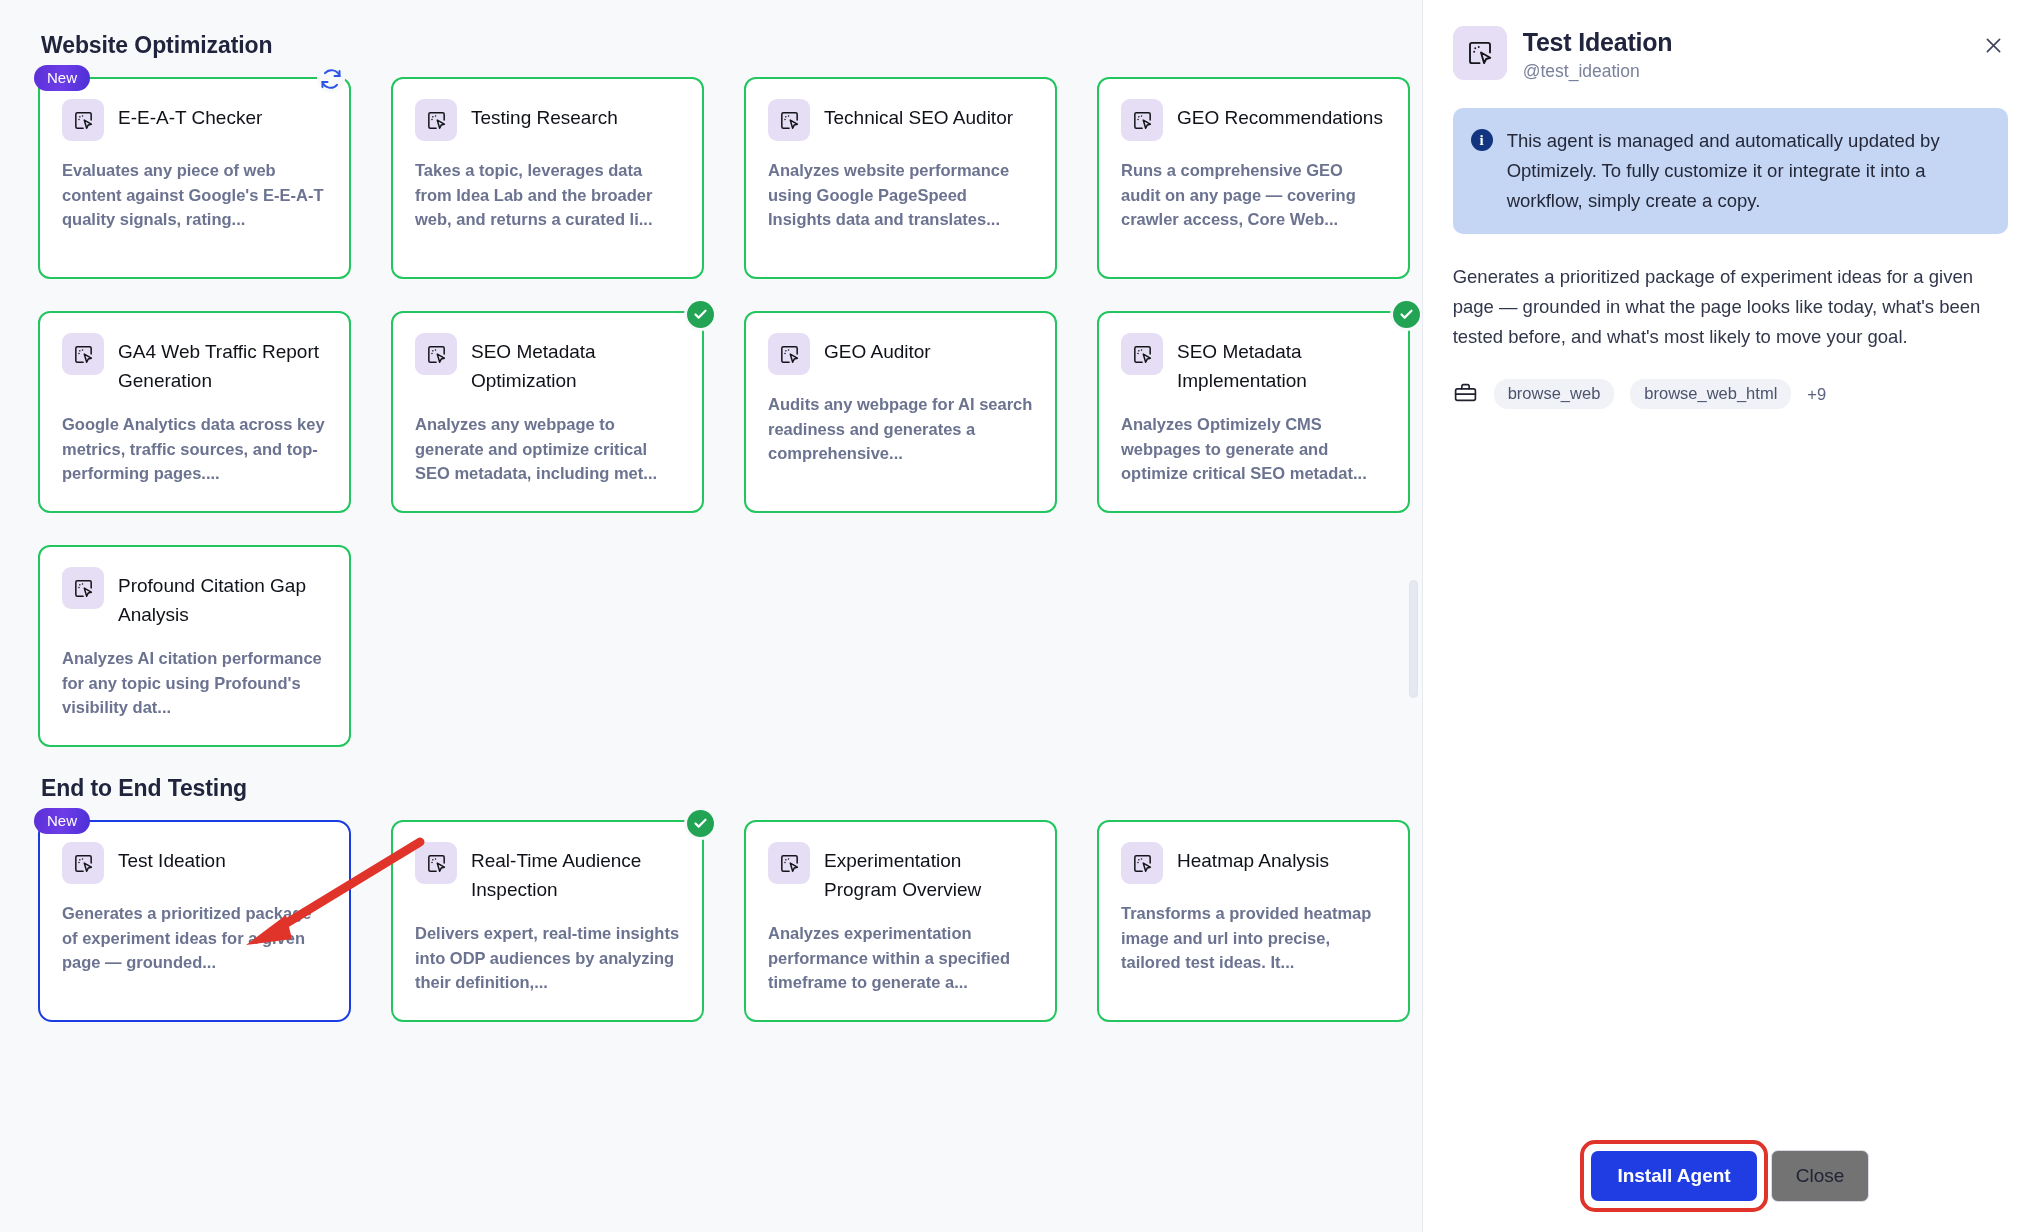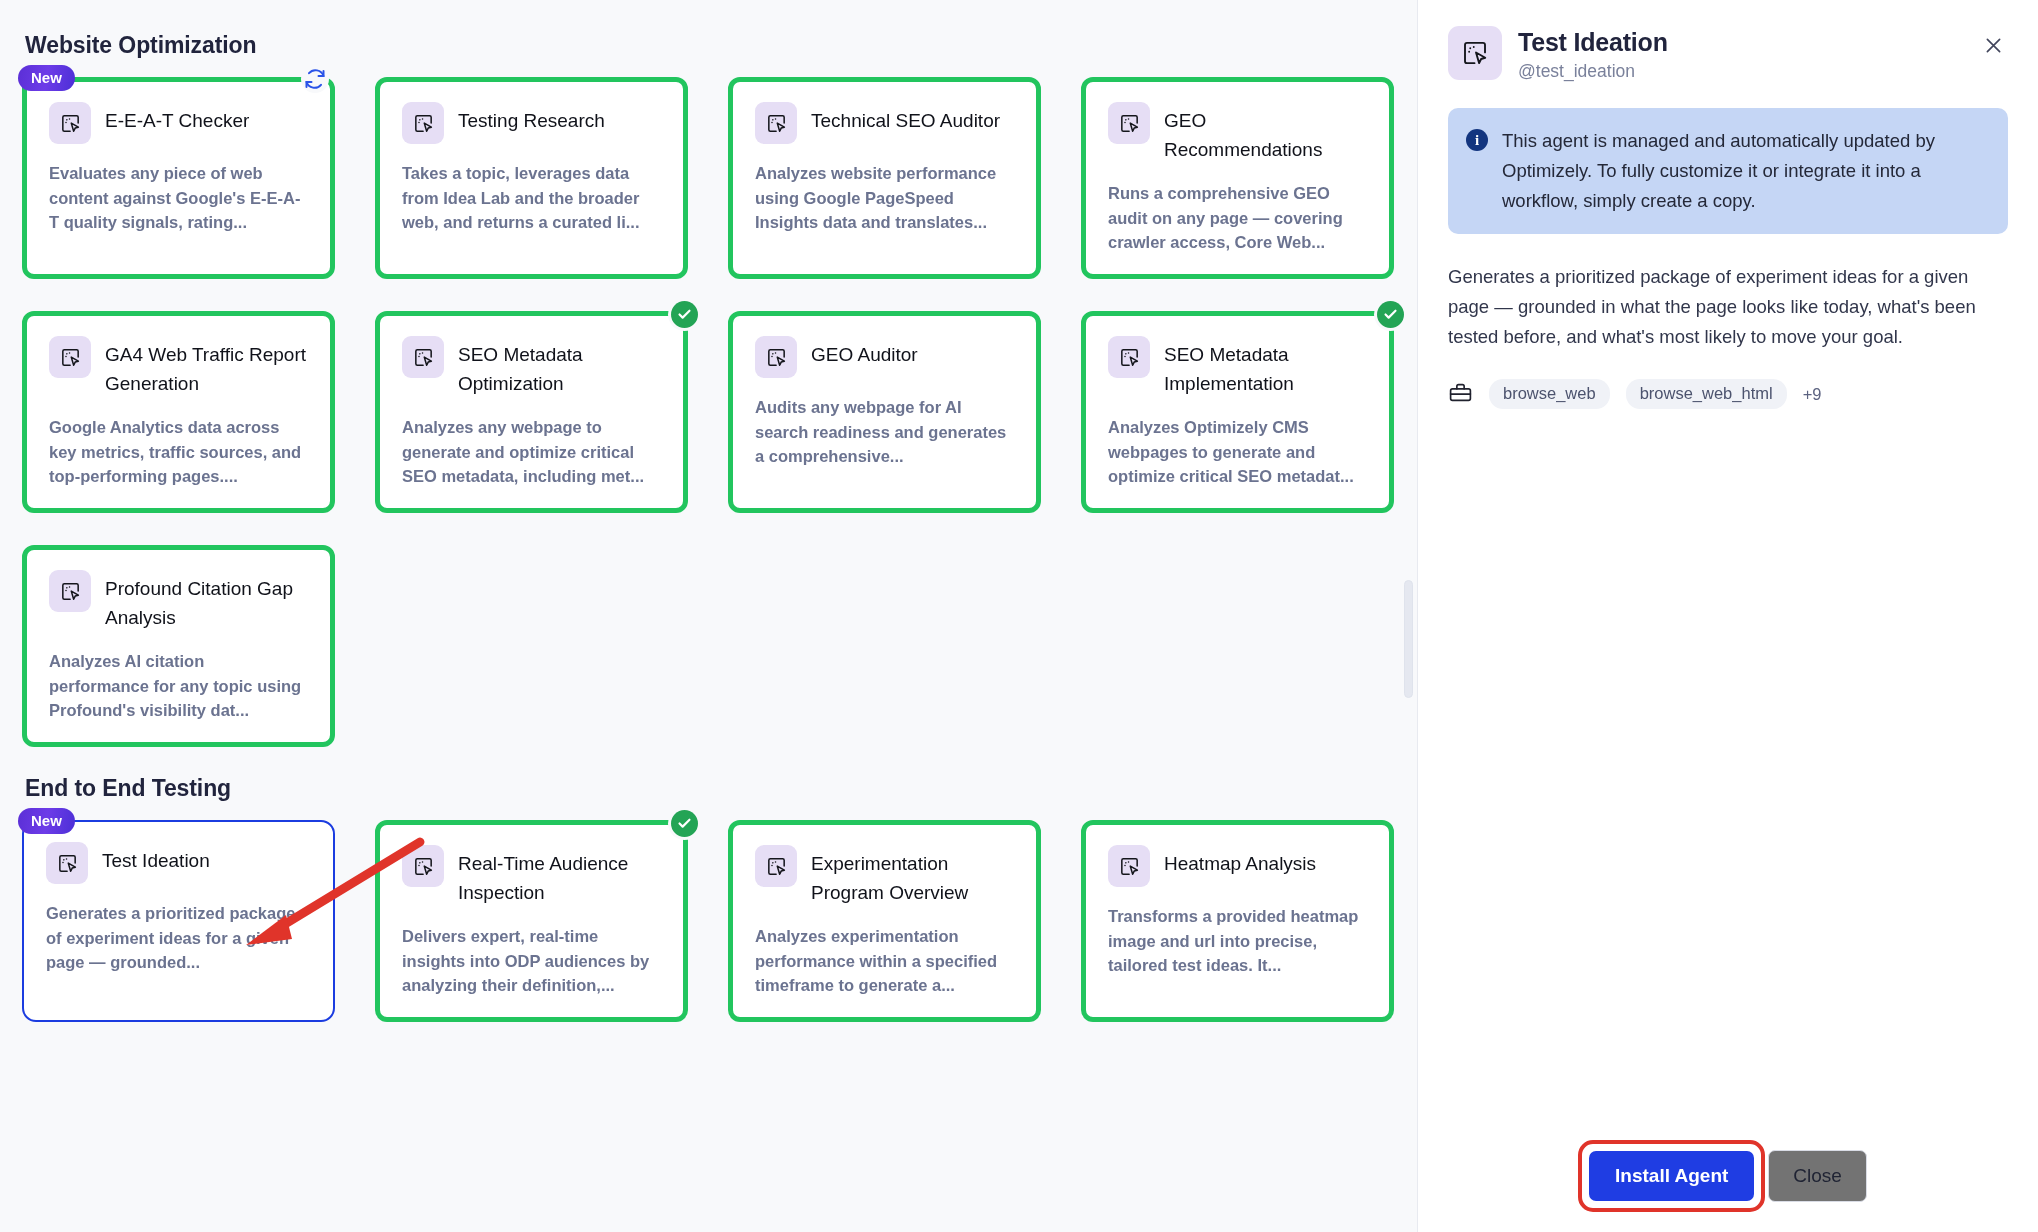--- a/index.html
+++ b/index.html
@@ -2,21 +2,21 @@
 <html><head>
 <meta charset="utf-8">
 <style>
   * { box-sizing: border-box; margin: 0; padding: 0; }
   html, body {
     width: 2038px; height: 1232px;
     font-family: "Liberation Sans", sans-serif;
     background: #f8f9fb;
     overflow: hidden;
   }
-  #root { display: flex; width: 2038px; height: 868px; position: relative; }
+  #root { display: flex; width: 2038px; height: 868px; position: relative; padding-left: 16px; }
 
   
   .gallery {
     width: 1417px; height: 1232px;
     background: #f8f9fb;
     padding: 22px 34px 0 22px;
     position: relative;
     overflow: hidden;
   }
   .section-title {
@@ -30,21 +30,21 @@
     display: grid;
     grid-template-columns: repeat(4, 313px);
     column-gap: 40px;
     row-gap: 32px;
   }
 
   .card-wrap { position: relative; }
 
   .card {
     background: #ffffff;
-    border: 5px solid #22c55e;
+    border: 2px solid #22c55e;
     border-radius: 12px;
     height: 202px;
     padding: 20px 22px 20px 22px;
     position: relative;
     overflow: hidden;
   }
   .card.selected {
     border: 2px solid #1b3ce0;
     border-radius: 14px;
   }
@@ -66,21 +66,21 @@
     font-size: 16.5px; line-height: 24.5px;
     color: #6b7390;
     font-weight: bold;
   }
 
   .badge-new {
     position: absolute;
     left: -4px; top: -12px;
     background: linear-gradient(100deg, #5b2fd6 0%, #6d3ce8 50%, #4c2fd6 100%);
     color: #fff;
-    font-size: 15px; font-weight: bold;
+    font-size: 15px; font-weight: normal;
     padding: 4px 13px 5px 13px;
     border-radius: 13px;
     z-index: 6;
     line-height: 17px;
     text-align: center;
   }
 
   .check-dot {
     position: absolute;
     right: -10px; top: -10px;

